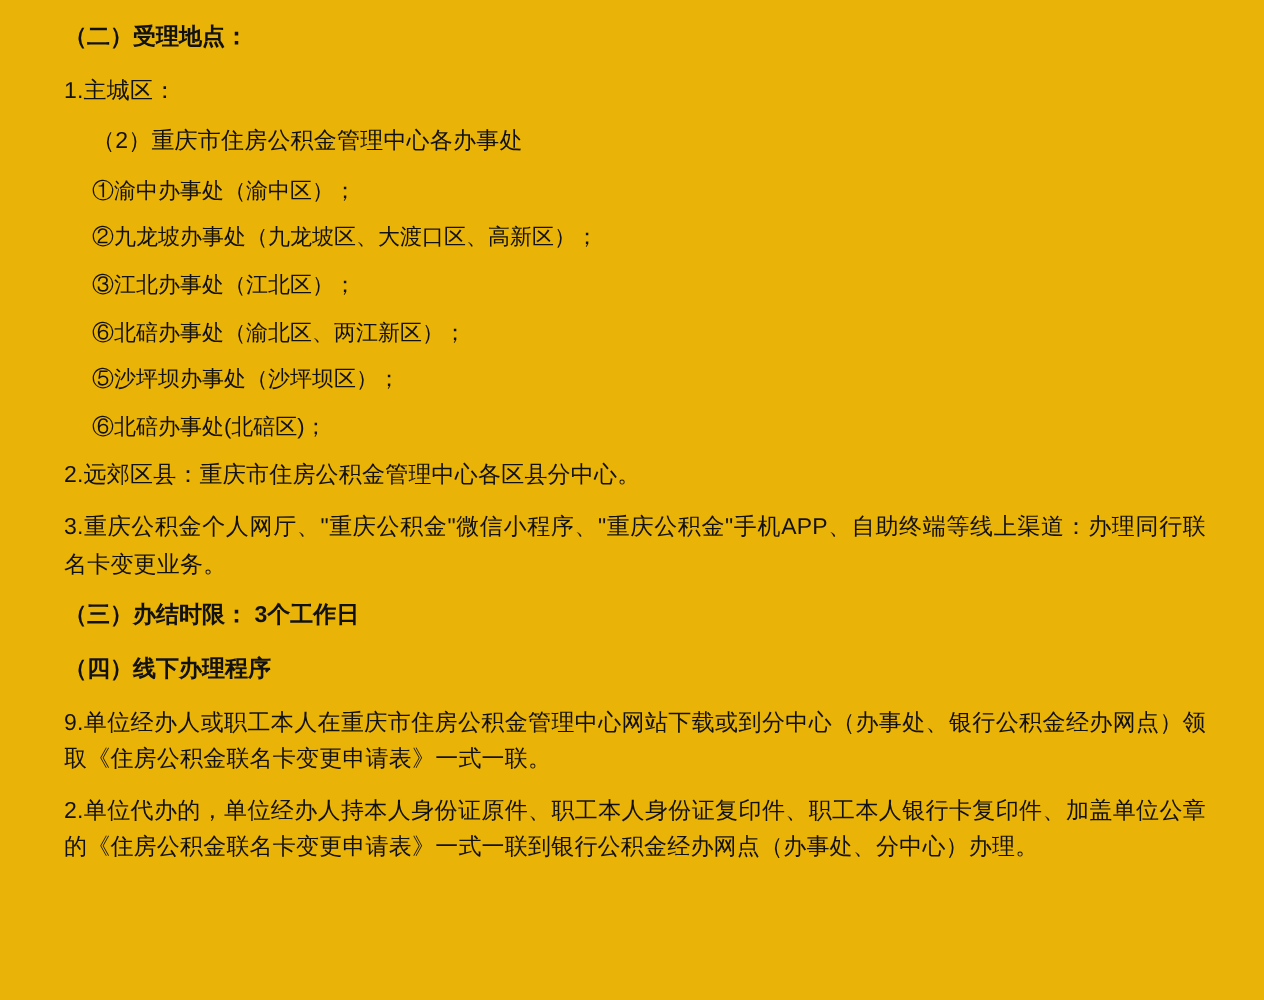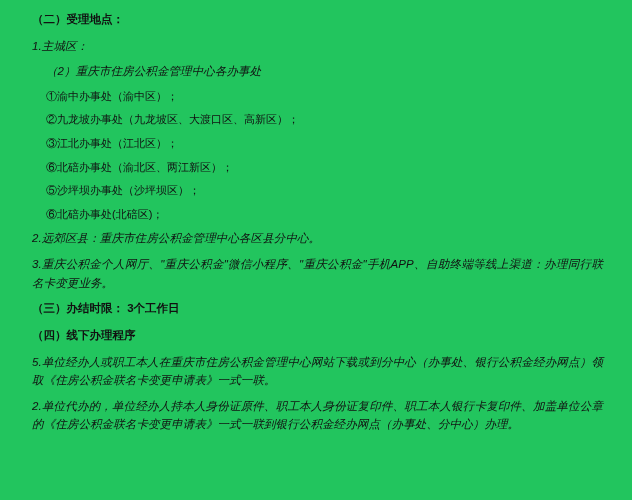--- a/index.html
+++ b/index.html
@@ -12,30 +12,29 @@
     height: 500px;
     overflow: hidden;
     font-family: "Liberation Sans", sans-serif;
     color: #1a1a1a;
   }
   #doc {
     width: 632px;
     height: 500px;
     box-sizing: border-box;
     padding: 10px 18px 0 18px;
-    background: #22c55e;
+    background: #eab308;
   }
   .para {
     font-size: 11.5px;
     line-height: 1.62;
     margin: 0 11px 7px 0;
     text-align: justify;
     letter-spacing: 0.1px;
     color: #111111;
-    font-style: italic;
   }
   .indent-1 { text-indent: 0; padding-left: 14px; }
   .indent-2 { text-indent: 0; padding-left: 28px; }
   .list-item {
     font-size: 11px;
     line-height: 1.6;
     margin: 0 0 6px 0;
     padding-left: 28px;
     color: #111111;
   }
@@ -69,17 +68,17 @@
   <div class="list-item">⑥北碚办事处(北碚区)；</div>
 
   <div class="para indent-1">2.远郊区县：重庆市住房公积金管理中心各区县分中心。</div>
 
   <div class="para indent-1">3.重庆公积金个人网厅、"重庆公积金"微信小程序、"重庆公积金"手机APP、自助终端等线上渠道：办理同行联名卡变更业务。</div>
 
   <div class="sub-head block-gap">（三）办结时限： 3个工作日</div>
 
   <div class="sub-head">（四）线下办理程序</div>
 
-  <div class="para indent-1">5.单位经办人或职工本人在重庆市住房公积金管理中心网站下载或到分中心（办事处、银行公积金经办网点）领取《住房公积金联名卡变更申请表》一式一联。</div>
+  <div class="para indent-1">9.单位经办人或职工本人在重庆市住房公积金管理中心网站下载或到分中心（办事处、银行公积金经办网点）领取《住房公积金联名卡变更申请表》一式一联。</div>
 
   <div class="para indent-1">2.单位代办的，单位经办人持本人身份证原件、职工本人身份证复印件、职工本人银行卡复印件、加盖单位公章的《住房公积金联名卡变更申请表》一式一联到银行公积金经办网点（办事处、分中心）办理。</div>
 
 </div>
 
 </body></html>

